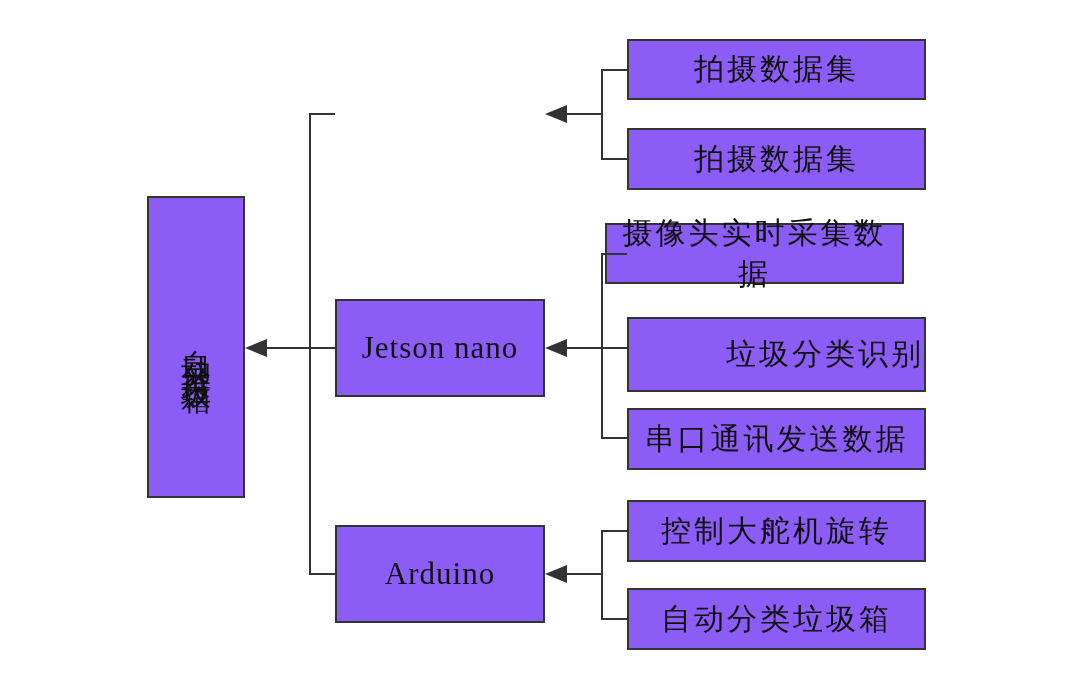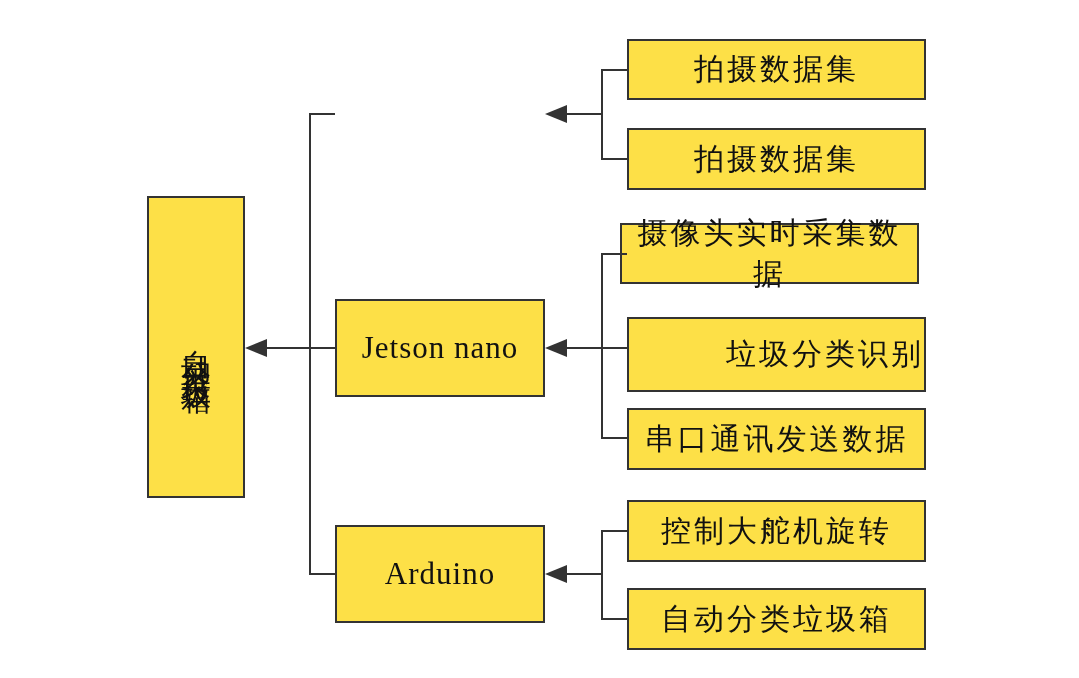--- a/index.html
+++ b/index.html
@@ -13,21 +13,21 @@
     height: 678px;
     background: #ffffff;
     font-family: "Liberation Serif", "DejaVu Serif", serif;
     color: #111111;
     overflow: hidden;
   }
   .box {
     position: absolute;
     box-sizing: border-box;
     border: 2px solid #333333;
-    background: #fde047;
+    background: #8b5cf6;
     display: flex;
     align-items: center;
     justify-content: center;
     text-align: center;
   }
   .module-box {
     font-size: 31px;
     letter-spacing: 1px;
   }
   .leaf-box {
@@ -77,21 +77,21 @@
   </div>
 
   <div class="box leaf-box" style="left:627px; top:39px; width:299px; height:61px;">
     <span>拍摄数据集</span>
   </div>
 
   <div class="box leaf-box" style="left:627px; top:128px; width:299px; height:62px;">
     <span>拍摄数据集</span>
   </div>
 
-  <div class="box leaf-box" style="left:620px; top:223px; width:299px; height:61px;">
+  <div class="box leaf-box" style="left:605px; top:223px; width:299px; height:61px;">
     <span>摄像头实时采集数据</span>
   </div>
 
   <div class="box leaf-box" style="left:627px; top:317px; width:299px; height:75px;justify-content:flex-end;">
     <span>垃圾分类识别</span>
   </div>
 
   <div class="box leaf-box" style="left:627px; top:408px; width:299px; height:62px;text-align:center;">
     <span>串口通讯发送数据</span>
   </div>

